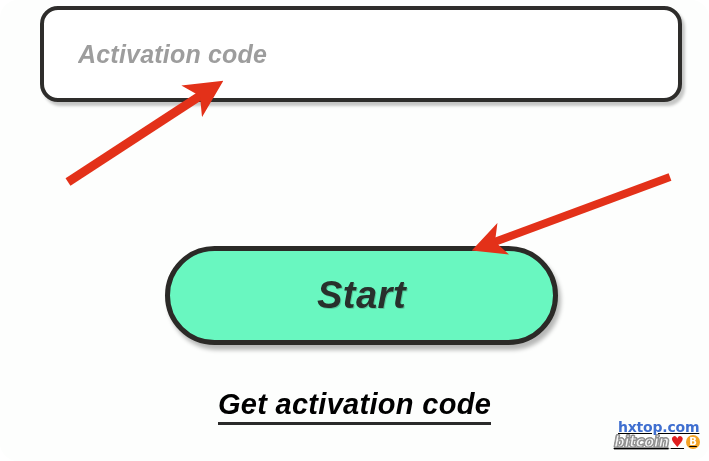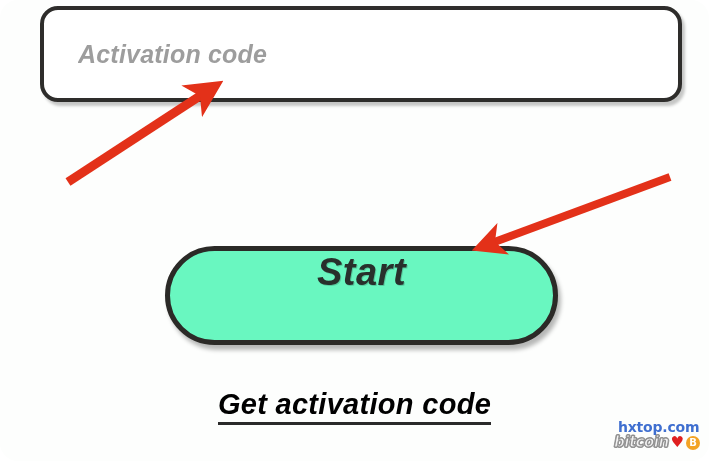--- a/index.html
+++ b/index.html
@@ -62,21 +62,21 @@
     left: 165px;
     top: 246px;
     width: 393px;
     height: 99px;
     box-sizing: border-box;
     background: #69f7c0;
     border: 5px solid #2b2a27;
     border-radius: 52px;
     box-shadow: 3px 5px 4px rgba(0,0,0,0.28);
     display: flex;
-    align-items: flex-start;
+    align-items: center;
     justify-content: center;
     cursor: pointer;
     padding: 0;
   }
   #start-label {
     font-family: "Liberation Sans", sans-serif;
     font-size: 38px;
     font-weight: bold;
     font-style: italic;
     color: #28302c;
@@ -117,34 +117,35 @@
 
   
   #watermark {
     position: absolute;
     left: 614px;
     top: 420px;
     width: 95px;
     height: 38px;
     line-height: 1;
     user-select: none;
+    text-decoration: underline;
   }
   #watermark-domain {
     display: block;
     font-family: "DejaVu Sans", sans-serif;
     font-size: 14px;
     font-weight: bold;
     color: #3f6fd0;
     letter-spacing: -0.2px;
     text-align: left;
     padding-left: 4px;
   }
   #watermark-row {
     display: flex;
-    align-items: center;
+    align-items: flex-start;
     gap: 2px;
     margin-top: 1px;
   }
   #watermark-brand {
     font-family: "DejaVu Sans", sans-serif;
     font-size: 15px;
     font-weight: bold;
     font-style: italic;
     color: #f2f2f2;
     -webkit-text-stroke: 1px #8e8e8e;

